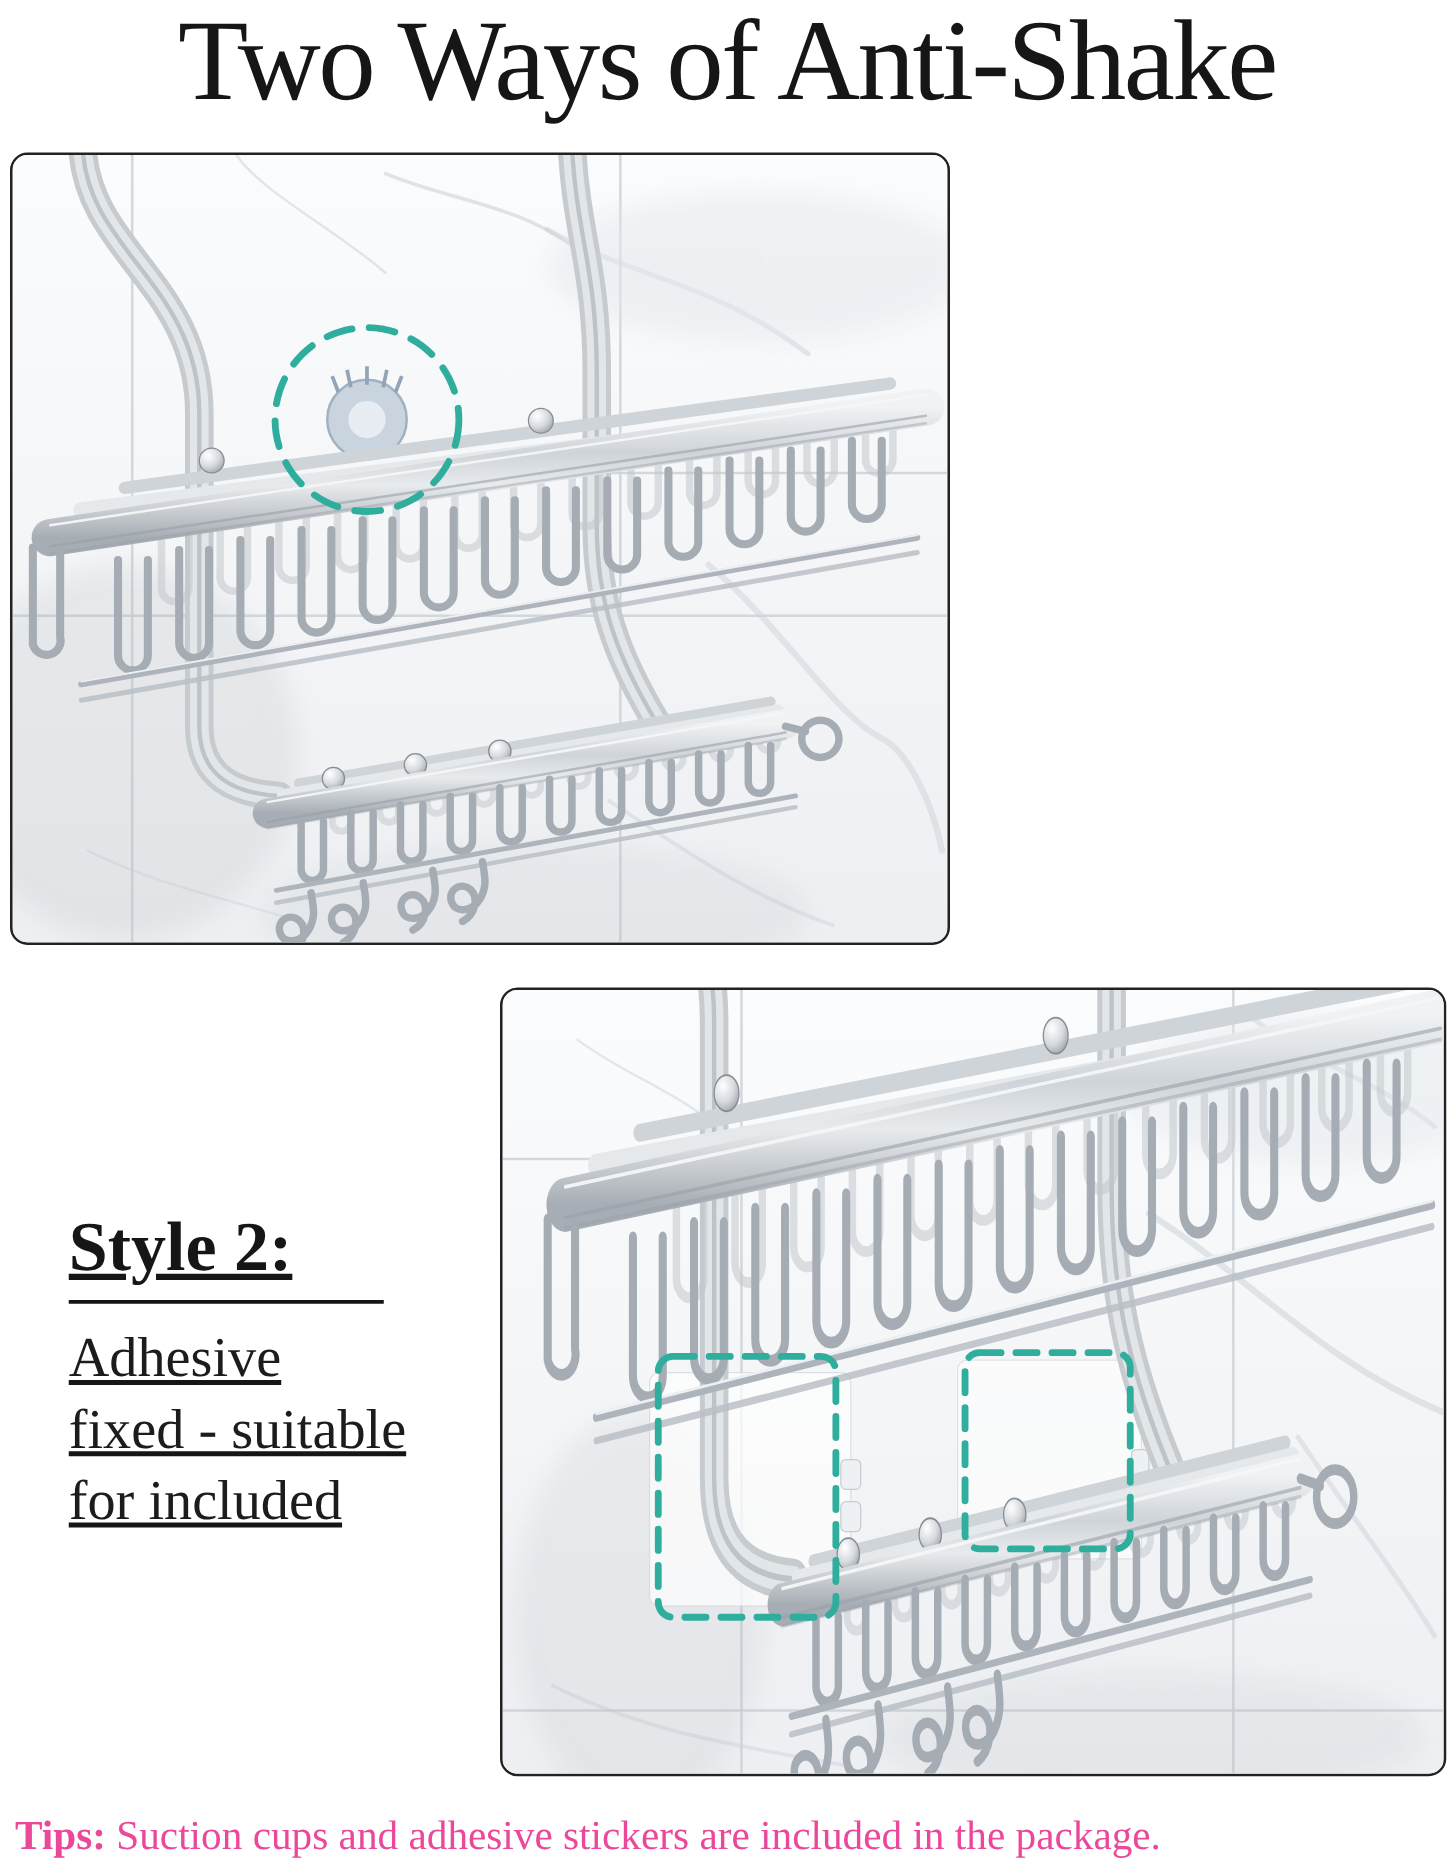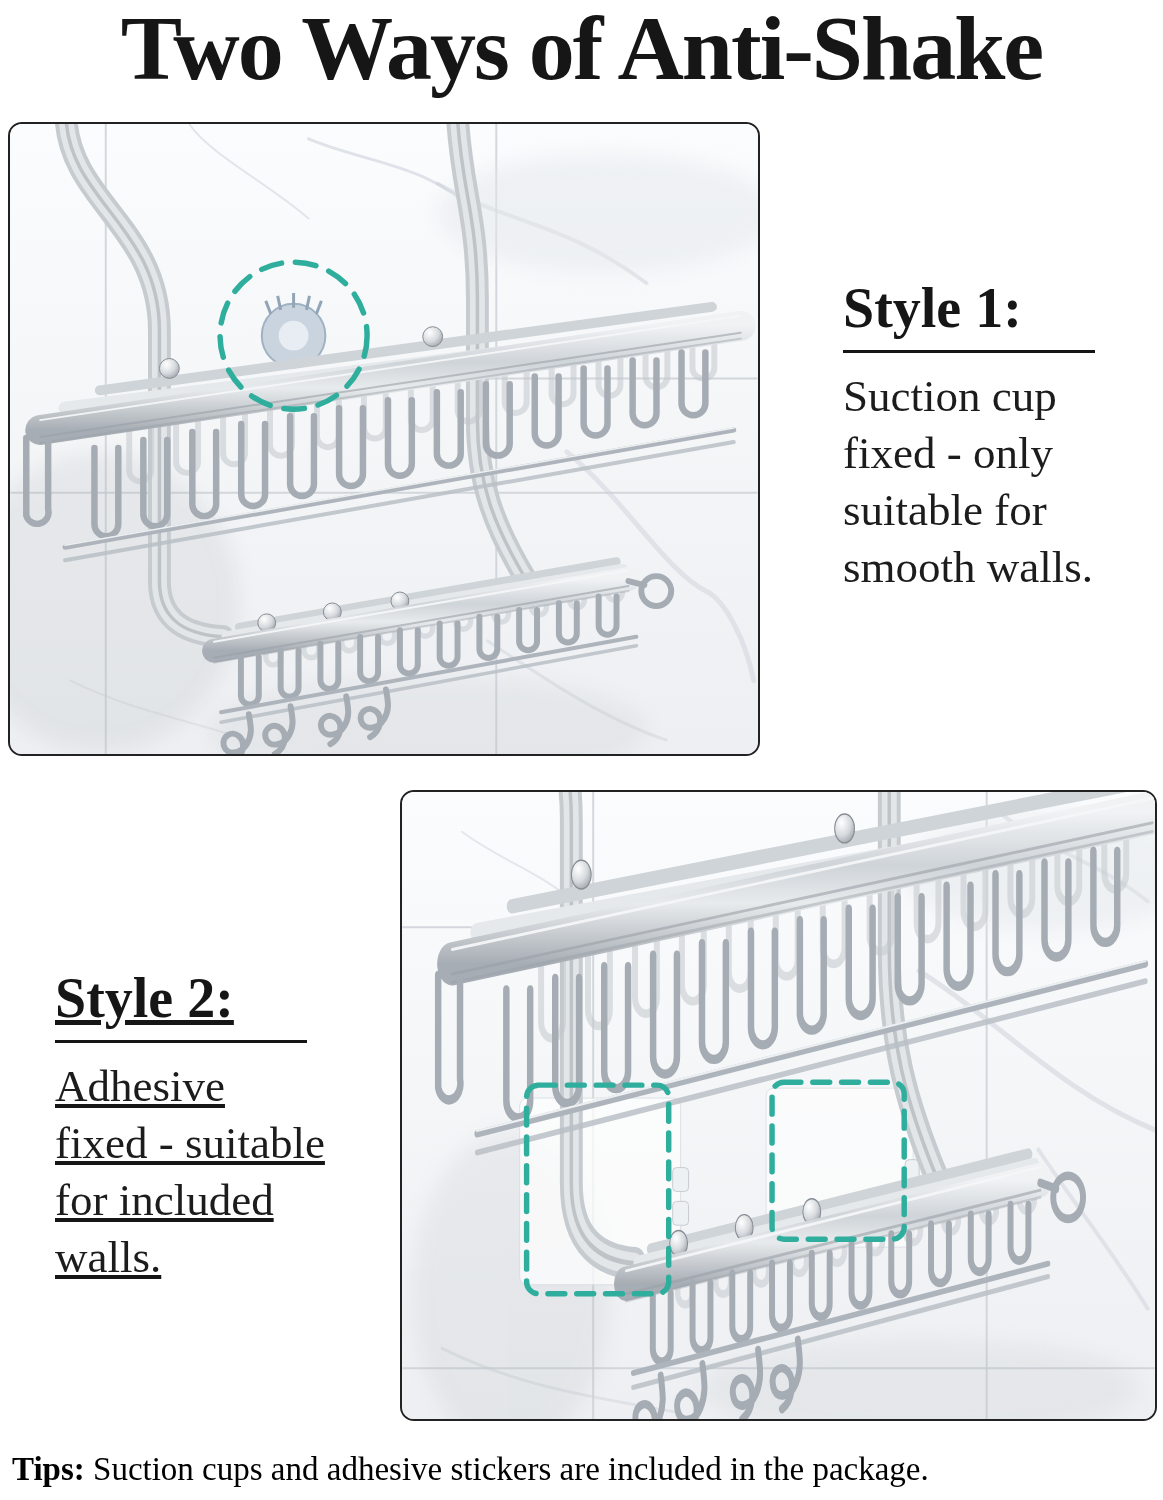--- a/index.html
+++ b/index.html
@@ -1,30 +1,30 @@
 <!DOCTYPE html>
 <html><head>
 <meta charset="utf-8">
 <style>
   html,body{margin:0;padding:0;background:#ffffff;}
   .page{position:relative;width:1163px;height:1500px;background:#fff;overflow:hidden;
         font-family:"Liberation Serif","DejaVu Serif",serif;color:#161616;}
   .title{position:absolute;left:0;top:2px;width:100%;text-align:center;margin:0;
-         font-size:92px;font-weight:700;letter-spacing:-2px;line-height:1.02;}
+         font-size:92px;font-weight:400;letter-spacing:-2px;line-height:1.02;}
   .photo{position:absolute;margin:0;border:2px solid #222;border-radius:14px;overflow:hidden;background:#f4f5f7;}
   .photo svg{display:block;width:100%;height:100%;}
   .photo1{left:8px;top:122px;width:748px;height:630px;}
   .photo2{left:400px;top:790px;width:753px;height:627px;}
   .txtblock{position:absolute;}
   .txtblock h2{margin:0;font-size:56px;font-weight:700;line-height:1.15;}
   .rule{height:3px;background:#151515;width:252px;margin-top:10px;}
   .bodytext{margin-top:15px;font-size:45px;line-height:57px;color:#1c1c1c;}
   .style1{left:843px;top:276px;}
   .style2{left:55px;top:966px;text-decoration:underline;}
-  .tips{position:absolute;left:12px;top:1447px;font-size:33px;line-height:44px;white-space:nowrap;margin:0;color:#000000;}
+  .tips{position:absolute;left:12px;top:1447px;font-size:33px;line-height:44px;white-space:nowrap;margin:0;color:#ec4899;}
   .tips b{font-weight:700;}
   
   .wr{fill:none;stroke-linecap:round;stroke-linejoin:round;}
   .wA{stroke:#a6acb3;stroke-width:6.5;}
   .wB{stroke:#c3c8cd;stroke-width:6;opacity:.55;}
   .wC{stroke:#a6acb3;stroke-width:6;}
   .wD{stroke:#c6cbd0;stroke-width:5.5;opacity:.55;}
   .vein{fill:none;stroke:#c9cfd8;stroke-linecap:round;}
   .grout{stroke:#cdd2d8;stroke-width:2;opacity:.85;}
   .dash{fill:none;stroke:#2fae9e;stroke-width:5.5;stroke-linecap:round;}
@@ -192,39 +192,28 @@
         <circle cx="285" cy="213" r="32" fill="#c2cedb" opacity=".85"></circle>
         <circle cx="285" cy="213" r="32" fill="none" stroke="#9fb2c2" stroke-width="2"></circle>
         <circle cx="285" cy="213" r="15" fill="#e7edf3"></circle>
         <path d="M262,191 l-5,-13 M272,187 l-3,-14 M285,185 l0,-15 M298,187 l3,-14 M308,191 l5,-13" stroke="#92a5b6" stroke-width="3" fill="none"></path>
       </g>
       <use href="#caddy" transform="translate(0,8)"></use>
       <circle cx="285" cy="213" r="74" class="dash" stroke-dasharray="21 14"></circle>
     </svg>
   </figure>
 
-  <section class="txtblock style1">
-    <h2>Style 1:</h2>
-    <div class="rule"></div>
-    <div class="bodytext">
-      <div>Suction cup</div>
-      <div>fixed - only</div>
-      <div>suitable for</div>
-      <div>smooth walls.</div>
-    </div>
-  </section>
 
   <section class="txtblock style2">
     <h2>Style 2:</h2>
     <div class="rule"></div>
     <div class="bodytext">
       <div>Adhesive</div>
       <div>fixed - suitable</div>
       <div>for included</div>
-      <div>walls.</div>
     </div>
   </section>
 
   <figure class="photo photo2">
     <svg viewBox="0 0 757 631">
       <rect x="0" y="0" width="757" height="631" fill="url(#gwall)"></rect>
       <g class="vein">
         <path d="M600,20 C650,60 700,70 750,110" style="stroke-width:4;opacity:.55"></path>
         <path d="M520,180 C600,230 660,300 757,340" style="stroke-width:5;opacity:.5"></path>
         <path d="M640,360 C680,420 720,470 750,520" style="stroke-width:4;opacity:.45"></path>

